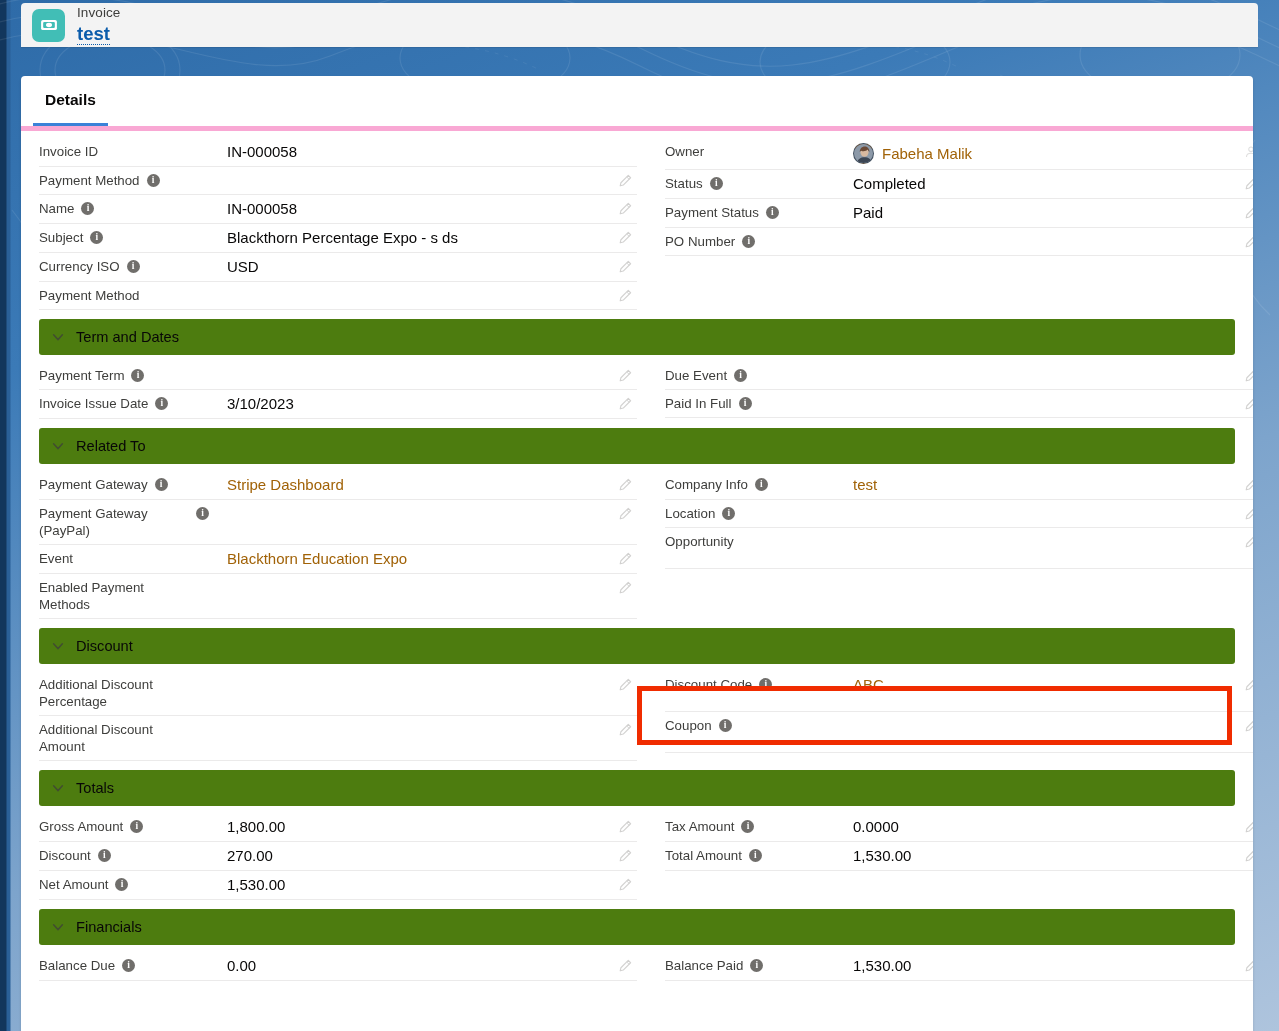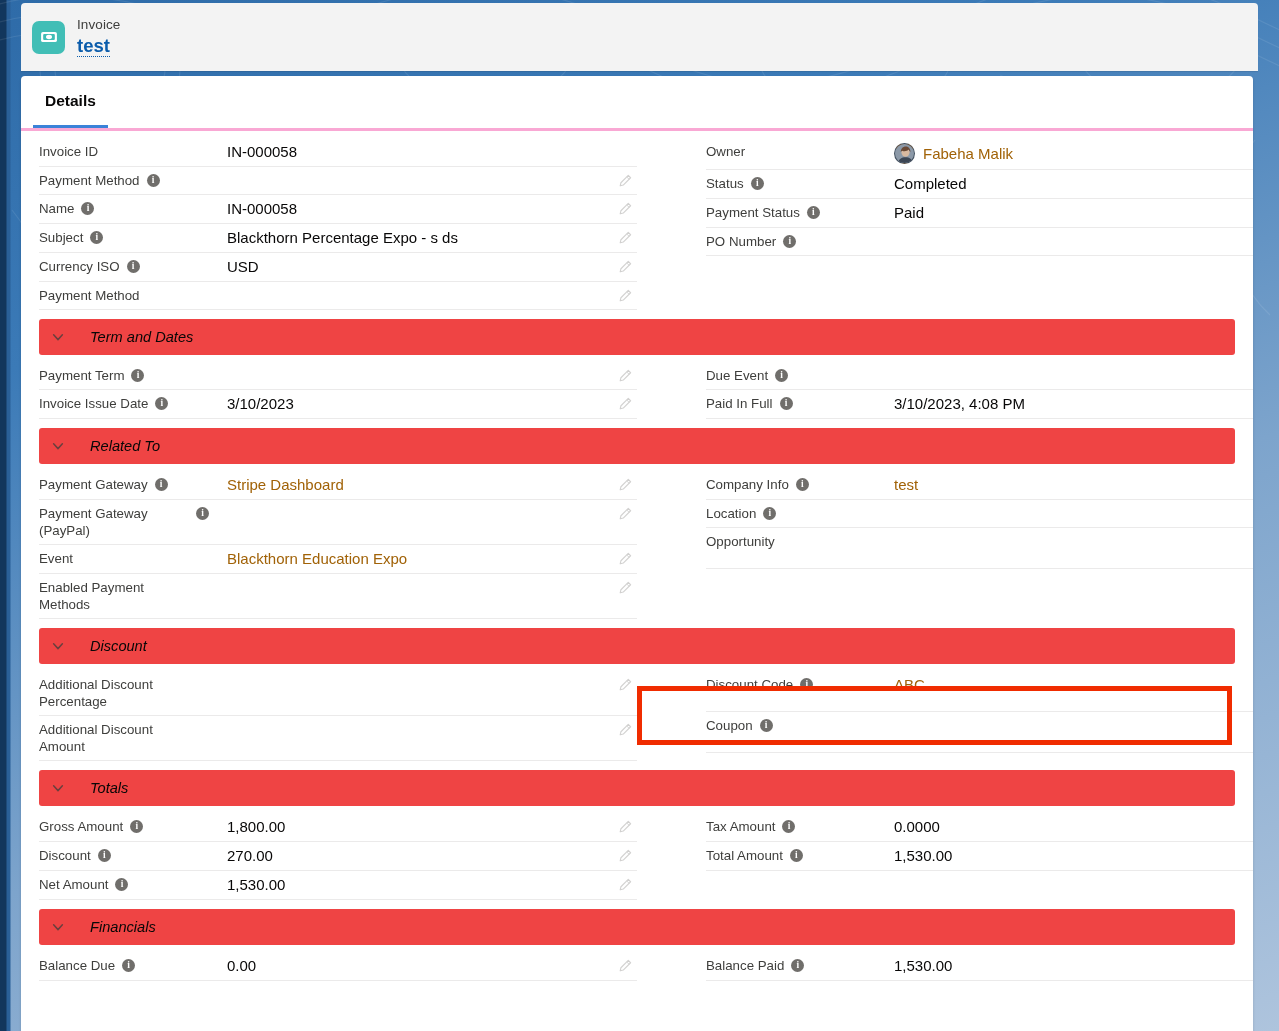--- a/index.html
+++ b/index.html
@@ -20,21 +20,21 @@
     position: absolute; inset: 0;
     opacity: .30;
   }
   #page {
     position: absolute; inset: 0;
     overflow: hidden;
   }
 
   
   .topbar {
-    position: absolute; left: 21px; top: 3px; width: 1237px; height: 68px;
+    position: absolute; left: 21px; top: 3px; width: 1237px; height: 44px;
     background: #f3f3f3;
     border-radius: 4px 4px 0 0;
     box-shadow: 0 1px 1px rgba(0,0,0,.10);
     display: flex; align-items: center;
   }
   .app-icon {
     width: 33px; height: 33px; border-radius: 7px;
     background: #41beb6;
     margin-left: 11px; margin-right: 12px;
     flex: 0 0 auto;
@@ -50,21 +50,21 @@
 
   
   .card {
     position: absolute; left: 21px; top: 76px; width: 1232px; height: 970px;
     background: #fff;
     border-radius: 4px;
     box-shadow: 0 2px 3px rgba(0,0,0,.14);
     overflow: hidden;
   }
   .tabs {
-    height: 55px; border-bottom: 3px solid #f9a8d4;
+    height: 55px; border-bottom: 5px solid #f9a8d4;
     display: flex; align-items: stretch; padding: 0 10px;
   }
   .tab {
     display: flex; align-items: center; padding: 0 12px; margin-left: 2px;
     font-size: 15.5px; font-weight: bold; color: #080707;
     border-bottom: 3px solid transparent; cursor: pointer;
   }
   .tab.active { border-bottom-color: #3b82d8; }
 
   .body { padding: 0; }
@@ -118,29 +118,28 @@
   .avatar {
     width: 21px; height: 21px; border-radius: 50%;
     background: radial-gradient(circle at 50% 35%, #cdb79e 0 30%, #6c5a4a 31% 55%, #4a5a6b 56% 100%);
     border: 1px solid rgba(0,0,0,.12);
     flex: 0 0 auto; overflow: hidden; position: relative;
   }
 
   
   .section-hdr {
     margin: 9px 18px 0 18px;
-    height: 36px; background: #ef4444;
-    display: flex; align-items: center; gap: 25px;
+    height: 36px; background: #4d7c0f;
+    display: flex; align-items: center; gap: 11px;
     padding-left: 12px; border-radius: 3px;
     cursor: pointer;
-    font-style: italic;
   }
   .section-hdr .chev { width: 14px; height: 14px; opacity: .75; }
   .section-hdr .title { font-size: 14.6px; color: #080707; }
-  .section-block { padding-top: 7px; gap: 41px; }
+  .section-block { padding-top: 7px; }
 
   
   .redbox {
     position: absolute;
     left: 637px; top: 686px; width: 595px; height: 59px;
     border: 5px solid #f02c00;
     pointer-events: none; z-index: 20;
   }
 
   
@@ -356,21 +355,20 @@
               <span class="pencil"><svg viewBox="0 0 24 24" width="16" height="16">
                   <path d="M16.9 3.6l3.5 3.5-11 11-4.6 1.1 1.1-4.6z" fill="none" stroke="#aeadab" stroke-width="1.7" stroke-linejoin="round"></path>
                   <path d="M14.6 5.9l3.5 3.5" stroke="#aeadab" stroke-width="1.4"></path>
                 </svg></span>
             </div>
             <div class="row">
               <div class="lbl">
                 <span class="txt">Paid In Full</span>
                 <span class="info">i</span>
               </div>
-              <div class="val"><span>3/10/2023, 4:08 PM</span></div>
               <span class="pencil"><svg viewBox="0 0 24 24" width="16" height="16">
                   <path d="M16.9 3.6l3.5 3.5-11 11-4.6 1.1 1.1-4.6z" fill="none" stroke="#aeadab" stroke-width="1.7" stroke-linejoin="round"></path>
                   <path d="M14.6 5.9l3.5 3.5" stroke="#aeadab" stroke-width="1.4"></path>
                 </svg></span>
             </div>
           </div>
         </div>
         <div class="section-hdr">
           <span class="chev"><svg viewBox="0 0 16 16" width="14" height="14">
               <path d="M3 5.5L8 11l5-5.5" fill="none" stroke="#3e3e3c" stroke-width="1.7" stroke-linecap="round" stroke-linejoin="round"></path>

